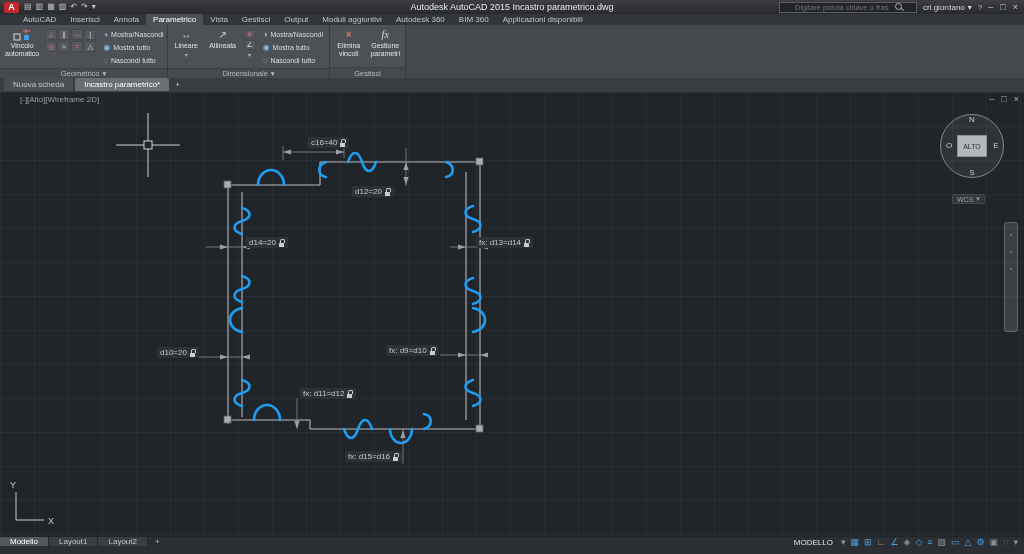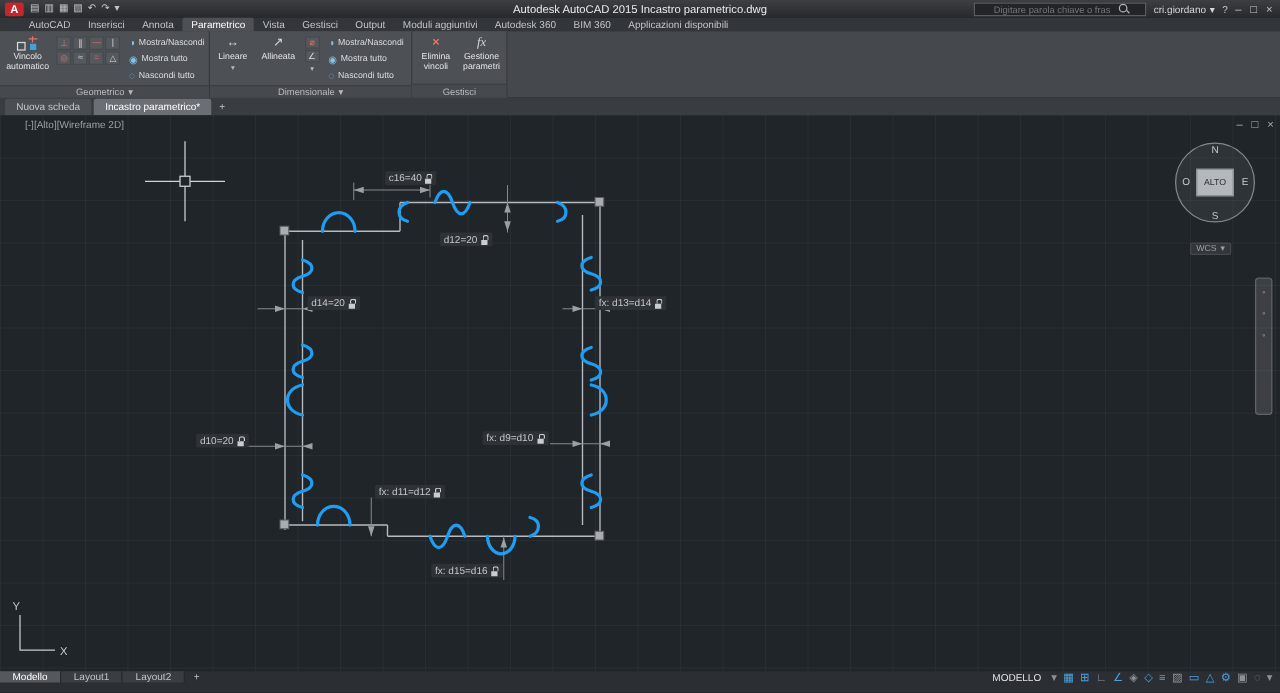--- a/index.html
+++ b/index.html
@@ -45,21 +45,21 @@
     justify-content:center;color:#d8dbde}
   .mini:nth-child(odd){color:#e0756a}
   .minicol{display:flex;flex-direction:column;gap:1px;margin-top:2px}
   .sidebtns{display:flex;flex-direction:column;gap:1px;margin-top:1px}
   .sbtn{display:flex;align-items:center;gap:3px;font-size:7px;height:12px;padding:0 3px;border-radius:2px;color:#dcdee0}
   .sbtn .si{color:#7ec3ea;font-size:8px}
   .fxicon{font-style:italic;font-family:"Liberation Serif",serif;font-size:10px;color:#d8dbde}
   .redx{color:#e0756a;font-weight:bold}
 
   
-  .doctabs{height:14px;background:#393c40;display:flex;align-items:center;padding-left:4px;gap:2px;font-size:8px}
+  .doctabs{height:14px;background:#393c40;display:flex;align-items:flex-start;padding-left:4px;gap:2px;font-size:8px}
   .dtab{height:13px;display:flex;align-items:center;padding:0 9px;background:#4a4d52;color:#c5c8cb;
     border-radius:2px 2px 0 0}
   .dtab.active{background:#6b6f75;color:#fff}
   .dplus{width:13px;height:13px;display:flex;align-items:center;justify-content:center;color:#c5c8cb}
 
   
   .canvas{position:absolute;left:0;top:92px;width:1024px;height:445px;background:#20252a;
     background-image:linear-gradient(rgba(255,255,255,0.035) 1px,transparent 1px),
       linear-gradient(90deg,rgba(255,255,255,0.035) 1px,transparent 1px);
     background-size:34px 34px;overflow:hidden}

